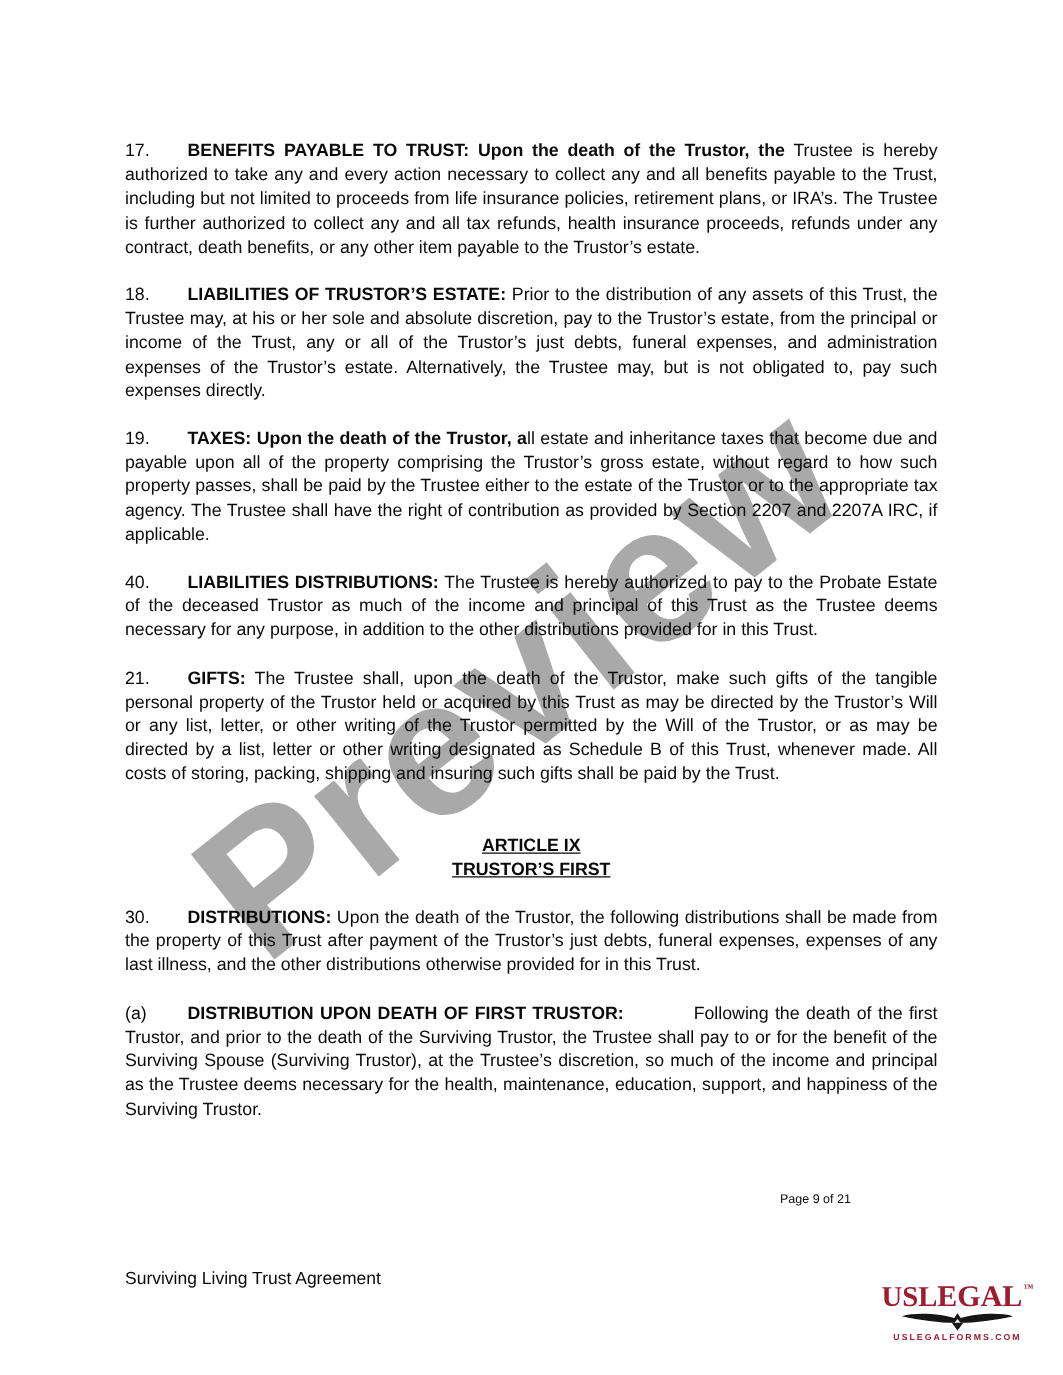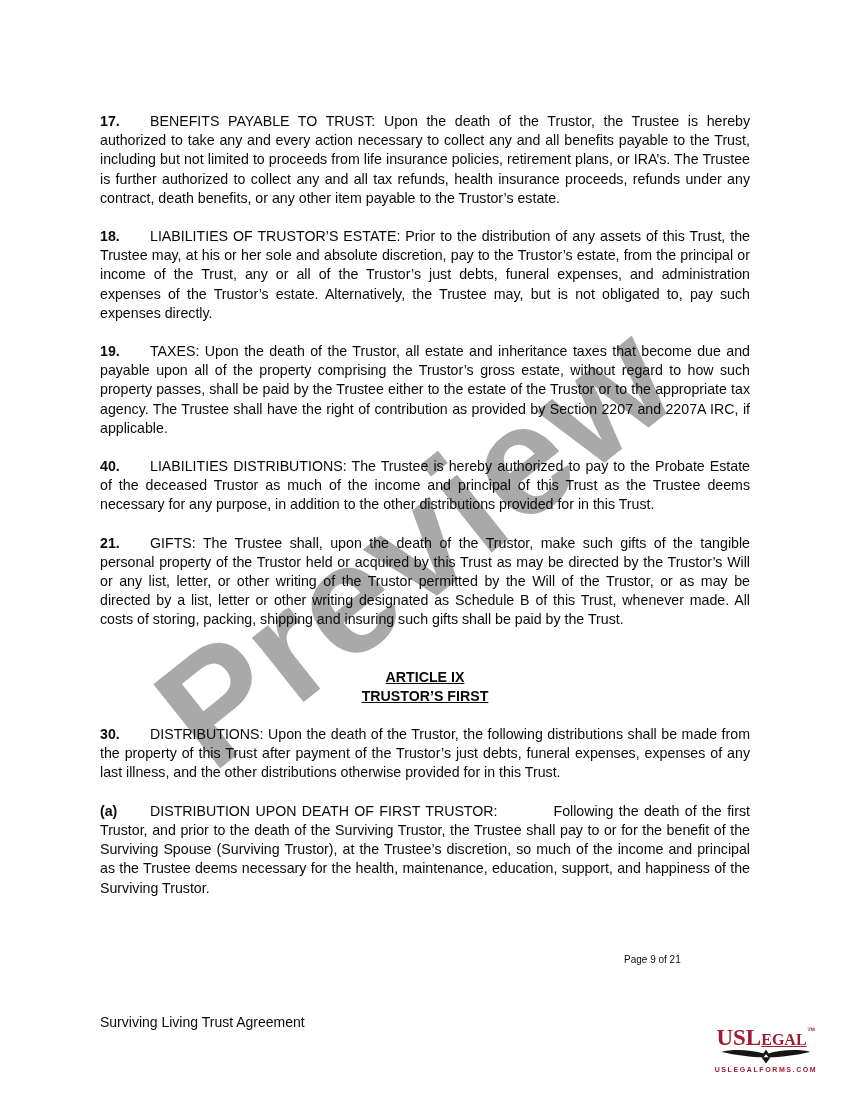--- a/index.html
+++ b/index.html
@@ -40,24 +40,24 @@
     line-height: 19.2px;
     text-align: justify;
     z-index: 1;
   }
   .content p {
     margin: 0 0 19px 0;
   }
   .num {
     display: inline-block;
     width: 50px;
-    font-weight: bold;
+    font-weight: normal;
   }
   .lead {
-    font-weight: normal;
+    font-weight: bold;
   }
   .tab {
     display: inline-block;
     width: 56px;
   }
   .article-heading {
     font-weight: bold;
     text-align: center;
     margin: 38px 0 19px 0;
     text-decoration: underline;
@@ -85,21 +85,21 @@
     z-index: 1;
     line-height: 1;
   }
   .logo-text {
     font-family: "Liberation Serif", serif;
     font-weight: bold;
     color: #9e1b32;
     white-space: nowrap;
   }
   .logo-text .lg { font-size: 23px; }
-  .logo-text .sm { font-size: 16px; text-decoration: underline; }
+  .logo-text .sm { font-size: 24px; }
   .logo-text .tm {
     font-size: 8px;
     vertical-align: top;
     position: relative;
     top: 1px;
     margin-left: 1px;
   }
   .logo-eagle {
     display: block;
     margin: -1px auto 0 auto;

